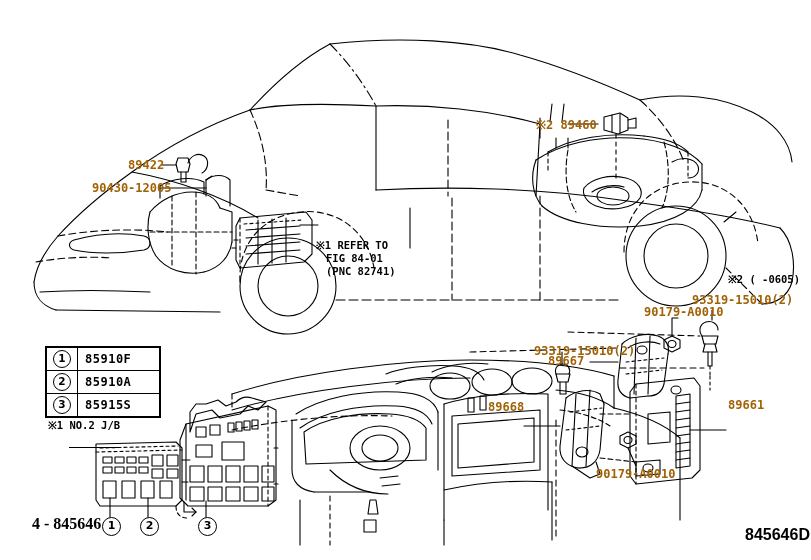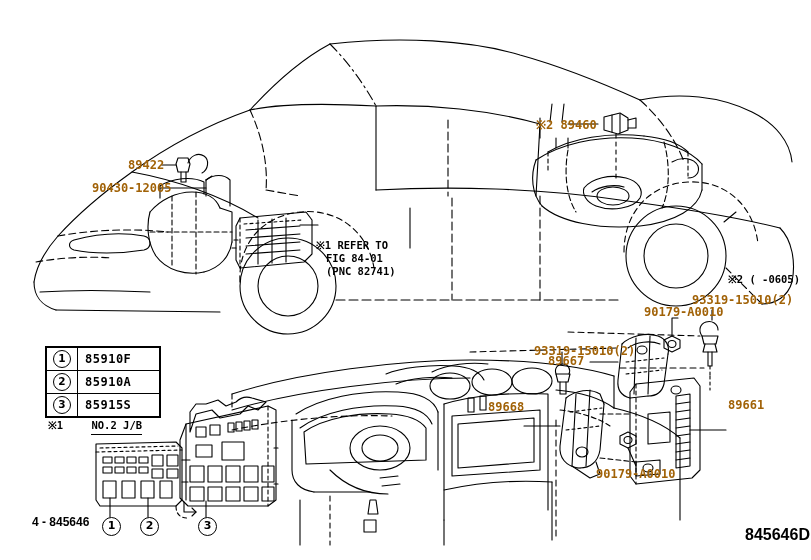--- a/index.html
+++ b/index.html
@@ -94,29 +94,28 @@
     left: 48px;
     top: 418px;
     font-family: "DejaVu Sans Mono", "Liberation Mono", monospace;
     font-size: 10.5px;
     font-weight: bold;
     color: #000;
     white-space: nowrap;
   }
   #jb-note .uline {
     border-bottom: 1.3px solid #000;
-    padding-bottom: 3px;
-    margin-left: 22px;
+    padding-bottom: 16px;
   }
   #footer-left {
     position: absolute;
     left: 32px;
     top: 515px;
-    font-family: Liberation Sans, sans-serif;
-    font-size: 12px;
+    font-family: Liberation Serif, serif;
+    font-size: 16px;
     font-weight: bold;
     color: #000;
     white-space: nowrap;
   }
   #footer-right {
     position: absolute;
     left: 745px;
     top: 526px;
     font-family: Liberation Sans, sans-serif;
     font-size: 16px;

